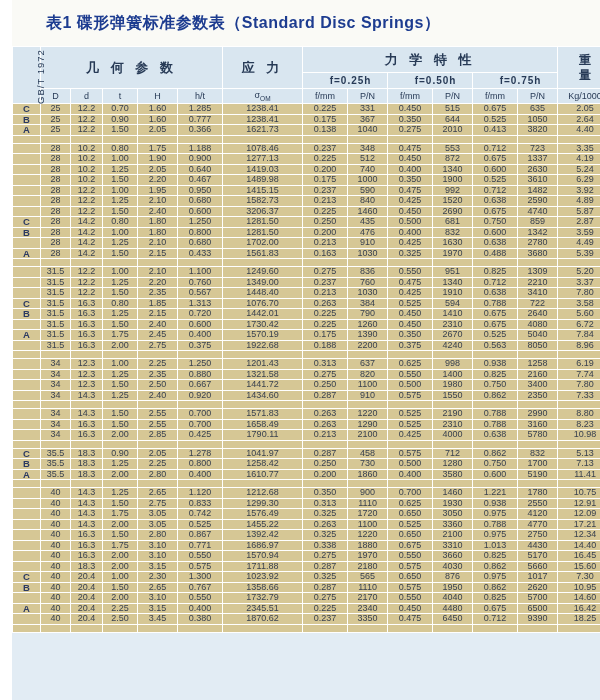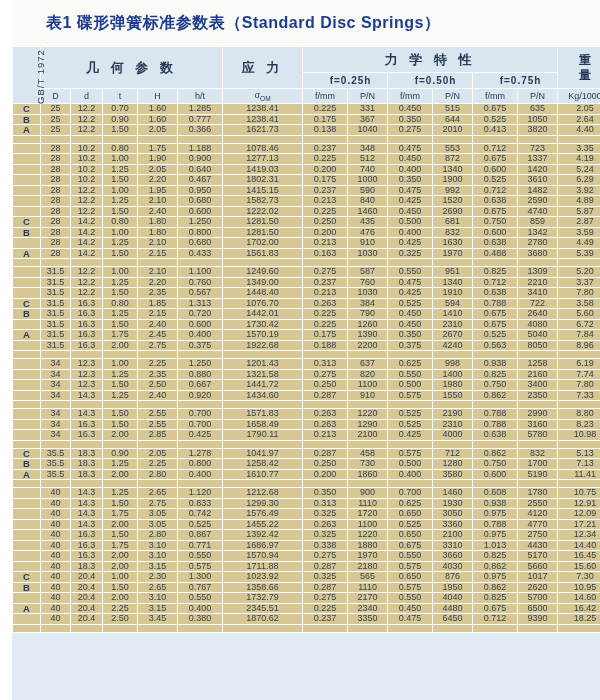--- a/index.html
+++ b/index.html
@@ -192,31 +192,31 @@
           <td>10.2</td>
           <td>1.25</td>
           <td>2.05</td>
           <td>0.640</td>
           <td>1419.03</td>
           <td>0.200</td>
           <td>740</td>
           <td>0.400</td>
           <td>1340</td>
           <td>0.600</td>
-          <td>1420</td>
+          <td>2630</td>
           <td>5.24</td>
         </tr>
         <tr>
           <td class="lbl"></td>
           <td>28</td>
           <td>10.2</td>
           <td>1.50</td>
           <td>2.20</td>
           <td>0.467</td>
-          <td>1802.31</td>
+          <td>1489.98</td>
           <td>0.175</td>
           <td>1000</td>
           <td>0.350</td>
           <td>1900</td>
           <td>0.525</td>
           <td>3610</td>
           <td>6.29</td>
         </tr>
         <tr>
           <td class="lbl"></td>
@@ -250,21 +250,21 @@
           <td>2590</td>
           <td>4.89</td>
         </tr>
         <tr>
           <td class="lbl"></td>
           <td>28</td>
           <td>12.2</td>
           <td>1.50</td>
           <td>2.40</td>
           <td>0.600</td>
-          <td>1222.02</td>
+          <td>3206.37</td>
           <td>0.225</td>
           <td>1460</td>
           <td>0.450</td>
           <td>2690</td>
           <td>0.675</td>
           <td>4740</td>
           <td>5.87</td>
         </tr>
         <tr>
           <td class="lbl">C</td>
@@ -348,21 +348,21 @@
         </tr>
         <tr>
           <td class="lbl"></td>
           <td>31.5</td>
           <td>12.2</td>
           <td>1.00</td>
           <td>2.10</td>
           <td>1.100</td>
           <td>1249.60</td>
           <td>0.275</td>
-          <td>587</td>
+          <td>836</td>
           <td>0.550</td>
           <td>951</td>
           <td>0.825</td>
           <td>1309</td>
           <td>5.20</td>
         </tr>
         <tr>
           <td class="lbl"></td>
           <td>31.5</td>
           <td>12.2</td>
@@ -703,21 +703,21 @@
           <td>40</td>
           <td>14.3</td>
           <td>1.25</td>
           <td>2.65</td>
           <td>1.120</td>
           <td>1212.68</td>
           <td>0.350</td>
           <td>900</td>
           <td>0.700</td>
           <td>1460</td>
-          <td>0.608</td>
+          <td>1.221</td>
           <td>1780</td>
           <td>10.75</td>
         </tr>
         <tr>
           <td class="lbl"></td>
           <td>40</td>
           <td>14.3</td>
           <td>1.50</td>
           <td>2.75</td>
           <td>0.833</td>

